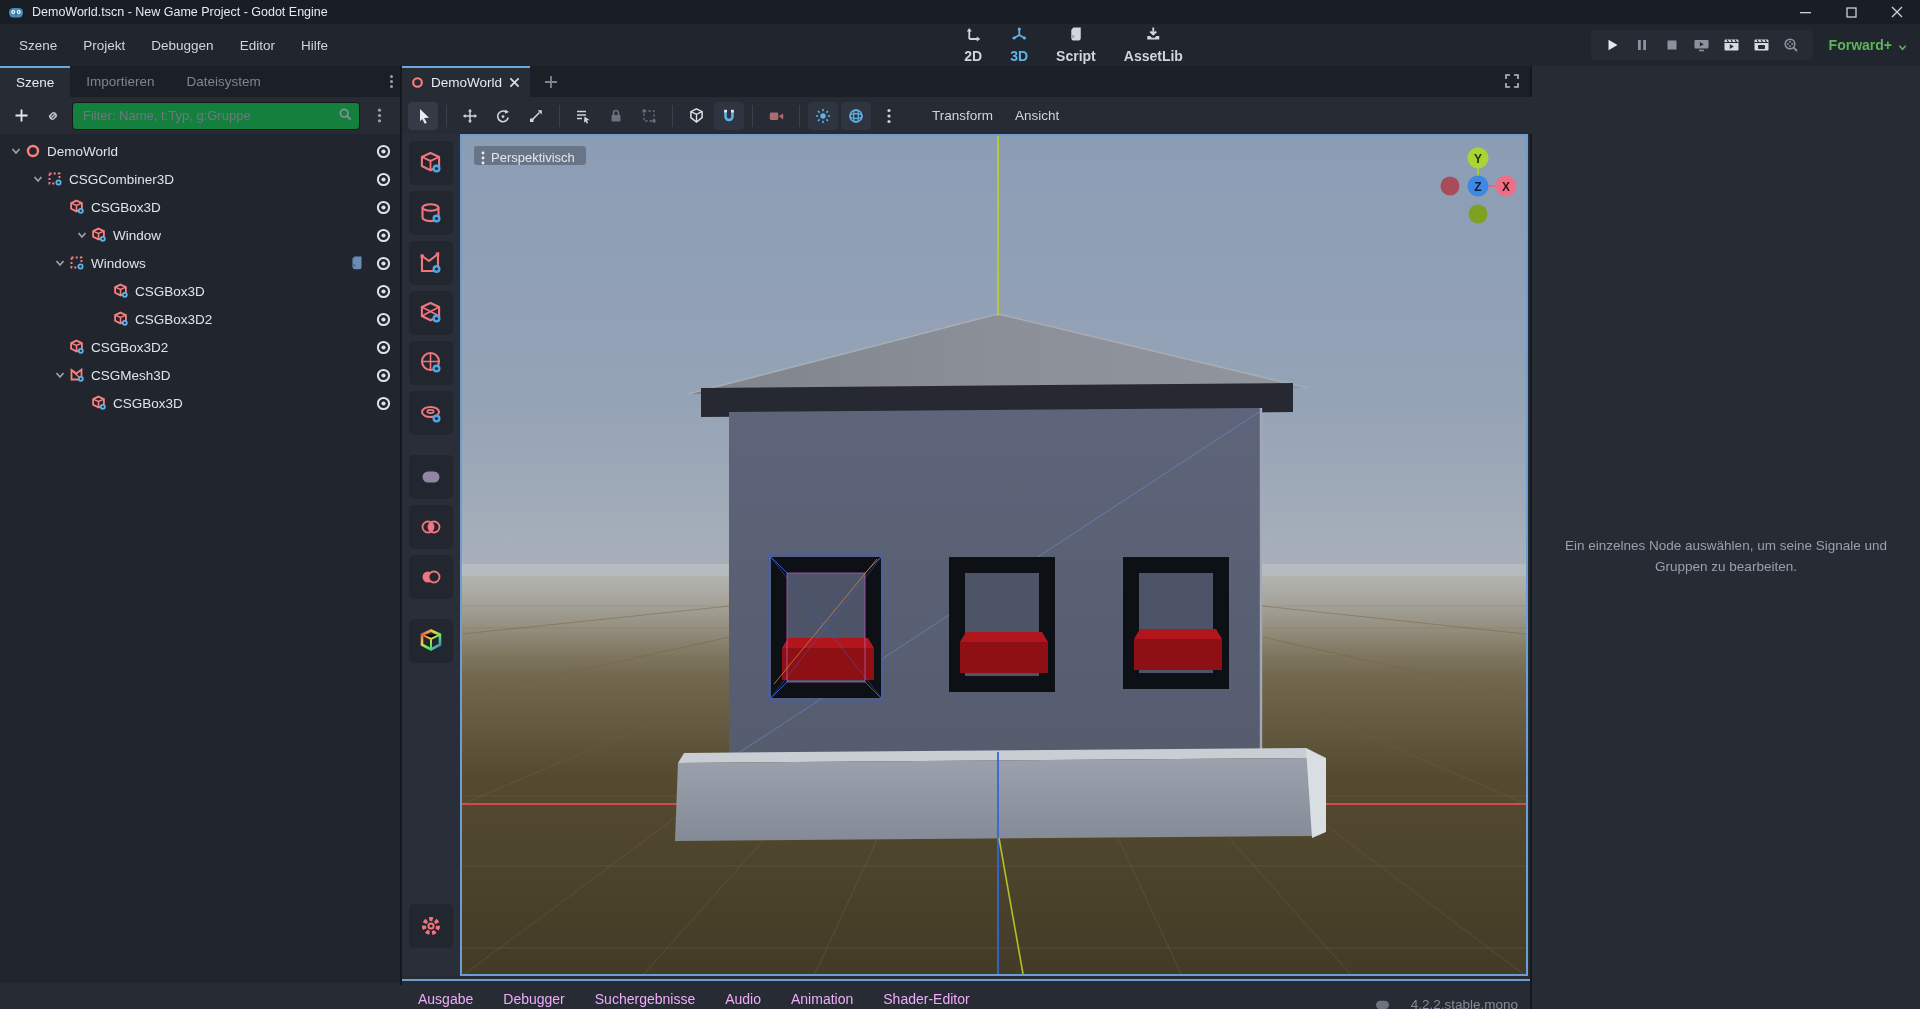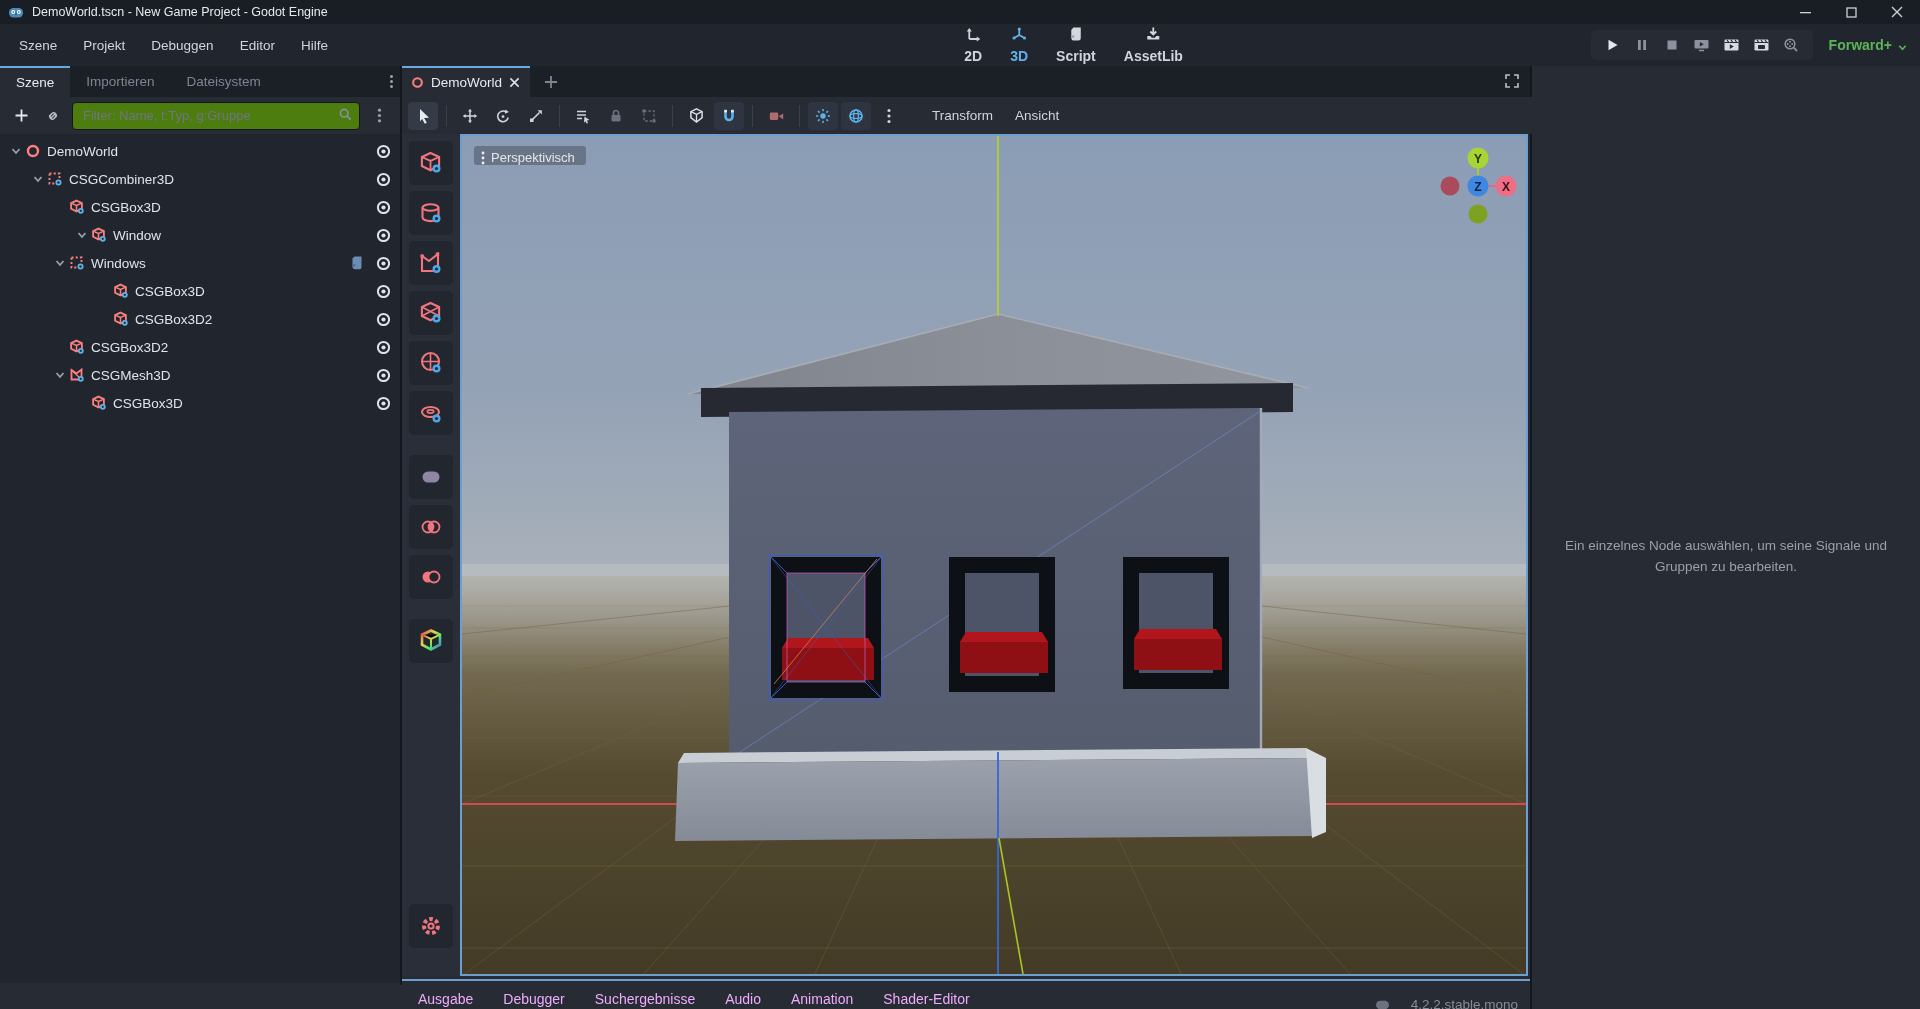--- a/index.html
+++ b/index.html
@@ -31,21 +31,21 @@
   
   .tabbar { height:31px; background:#1b2027; display:flex; align-items:stretch; position:relative; }
   .dock-tab { padding:0 16px; display:flex; align-items:center; font-size:13.5px; color:#7d8591; }
   .dock-tab.active { background:#262b34; color:#e8ecf1; border-top:2px solid #6ca9dd; }
   .tab-dots { position:absolute; right:6px; top:0; bottom:0; display:flex; align-items:center; color:#9aa1ac; }
 
   
   #left-dock { left:0; top:66px; width:400px; height:919px; background:#262b34; }
   #scene-toolbar { height:37px; display:flex; align-items:center; gap:6px; padding:0 8px; background:#262b34; }
   .tool-ic { width:26px; height:26px; display:flex; align-items:center; justify-content:center; border-radius:4px; color:#dfe3e8; }
-  #filter-input { flex:1; height:28px; background:#4d7c0f; border:1px solid #13161c; border-radius:4px;
+  #filter-input { flex:1; height:28px; background:#15803d; border:1px solid #13161c; border-radius:4px;
     color:#c9ced6; font-size:13px; padding:0 30px 0 10px; font-family:"Liberation Sans",sans-serif; }
   #filter-input::placeholder { color:#6f7682; }
   #filter-wrap { flex:1; position:relative; display:flex; }
   #filter-search-ic { position:absolute; right:7px; top:5px; color:#8a919c; }
   #scene-tree { position:absolute; left:0; right:0; top:68px; bottom:2px; background:#21262e; overflow:hidden; padding-top:3px; }
   .tree-row { height:28px; display:flex; align-items:center; position:relative; font-size:13.5px; color:#e0e4ea; }
   .tree-chev { width:16px; display:flex; justify-content:center; color:#8b93a0; flex:0 0 16px; }
   .tree-ic { width:17px; height:17px; margin:0 5px 0 1px; flex:0 0 17px; }
   .tree-right { position:absolute; right:8px; display:flex; align-items:center; gap:10px; }
 

